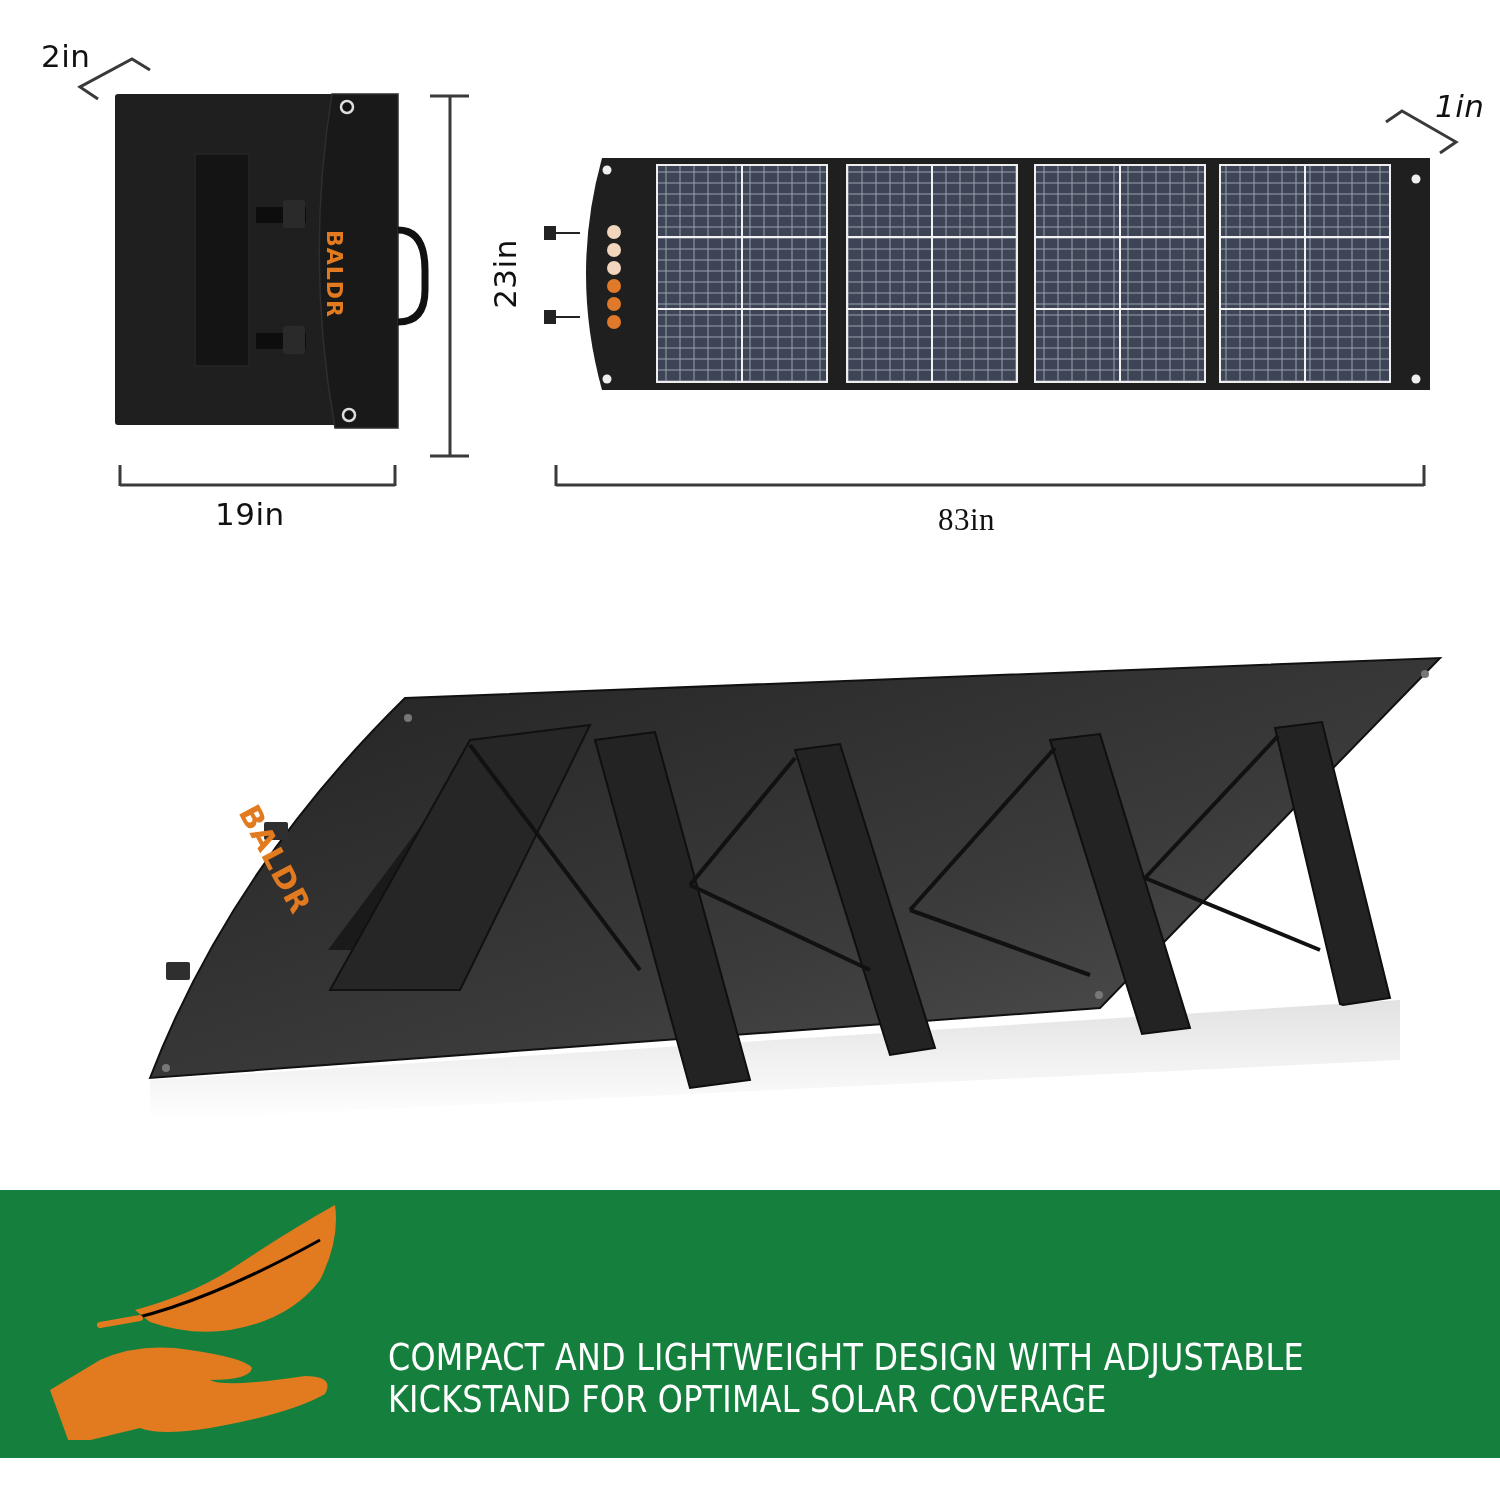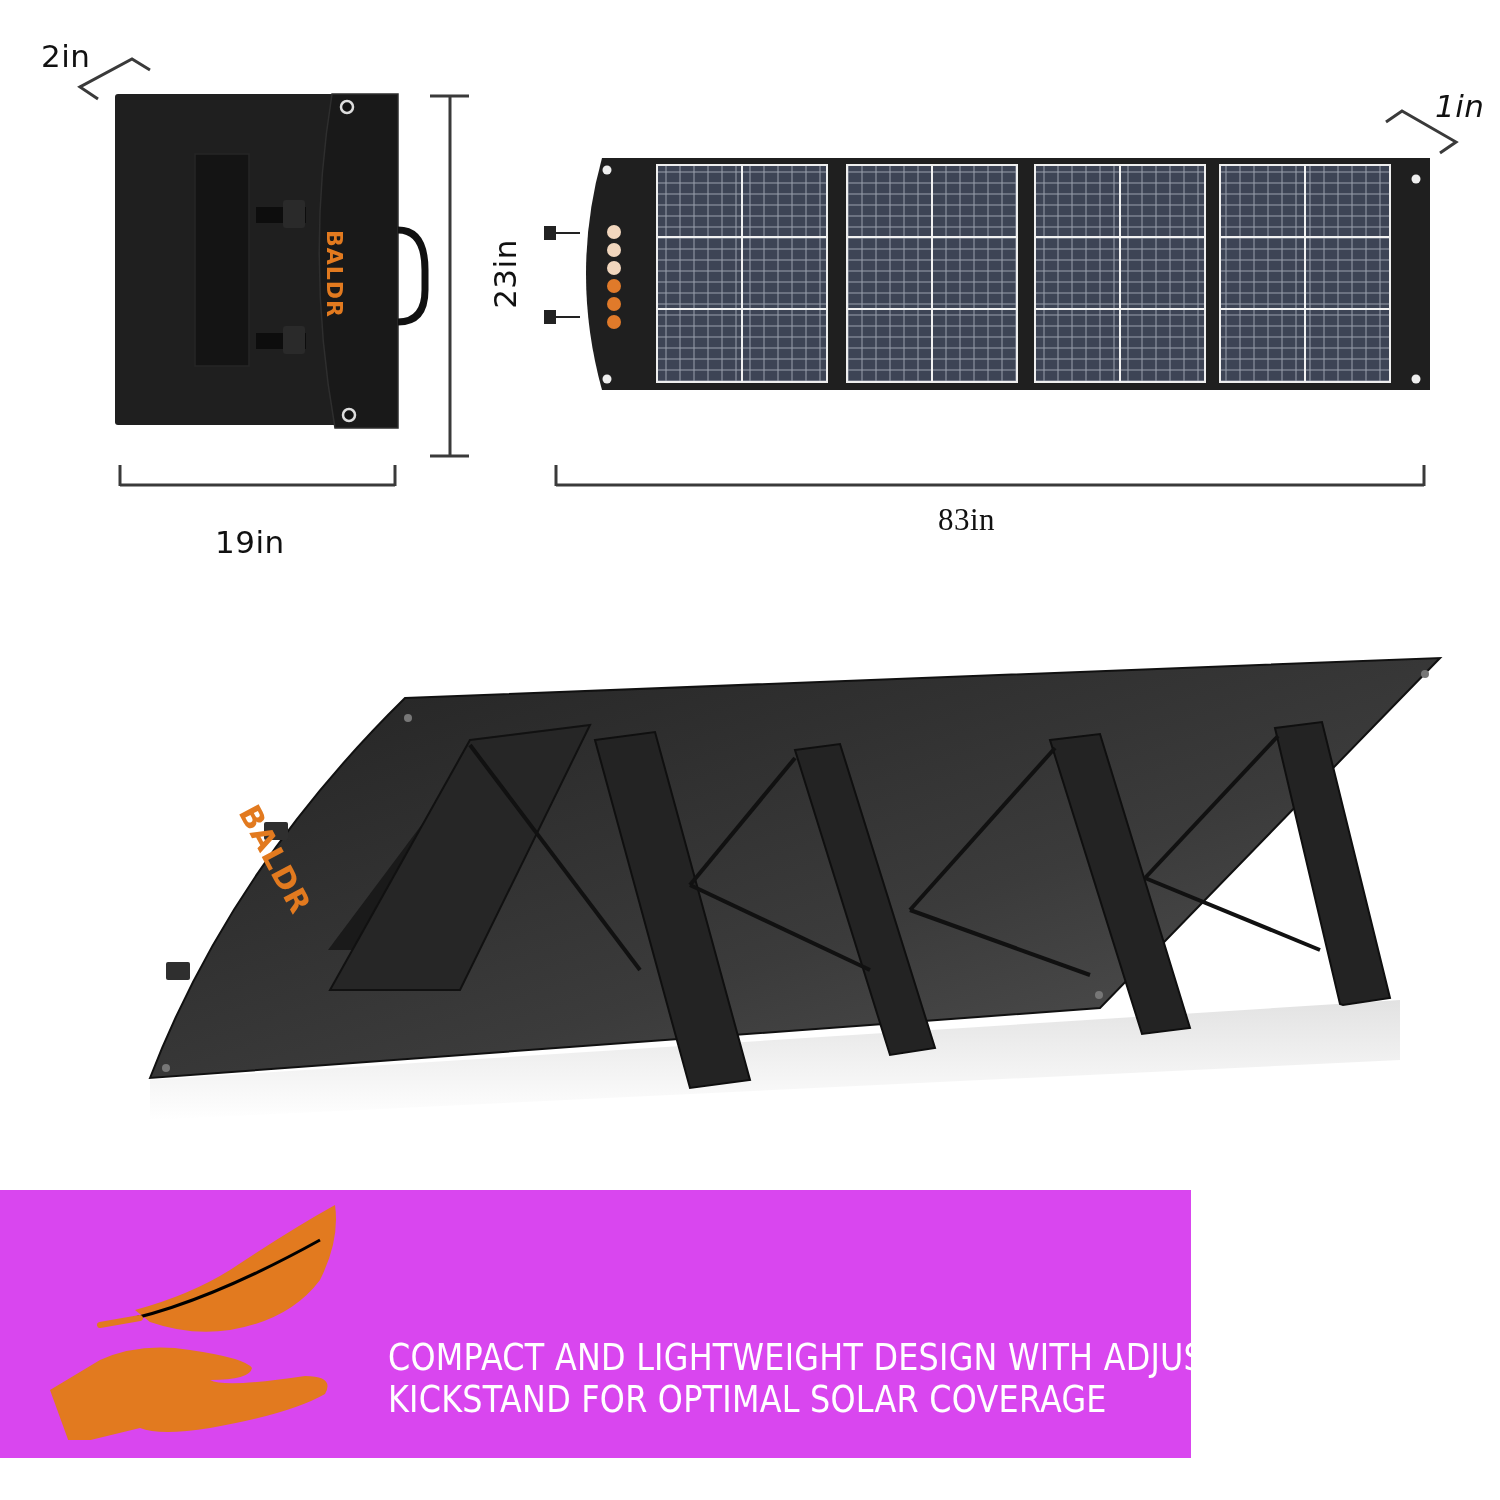--- a/index.html
+++ b/index.html
@@ -1,20 +1,20 @@
 <!DOCTYPE html>
 <html><head>
 <meta charset="utf-8">
 <style>
   html,body{margin:0;padding:0;background:#ffffff;}
   body{width:1500px;height:1500px;position:relative;overflow:hidden;font-family:"DejaVu Sans","Liberation Sans",sans-serif;}
   .abs{position:absolute;}
   .dim-label{position:absolute;color:#111;font-size:31px;font-weight:400;letter-spacing:0.5px;font-family:"DejaVu Sans",sans-serif;}
   .dim-v{transform:rotate(-90deg);transform-origin:center center;}
-  .banner{position:absolute;left:0;top:1190px;width:1191px;height:268px;background:#d946ef;}
+  .banner{position:absolute;left:0;top:1190px;width:1500px;height:268px;background:#15803d;}
   .subline{position:absolute;left:388px;color:#fff;font-family:"DejaVu Sans",sans-serif;font-weight:400;font-size:37px;white-space:nowrap;transform:scaleX(0.86);transform-origin:left top;letter-spacing:0.3px;}
   svg{display:block;}
 </style>
 </head>
 <body>
 
 <div class="abs" style="left:0;top:0;width:520px;height:560px;">
 
   <span class="dim-label" style="left:41px;top:38px;">2in</span>
   <svg class="abs" style="left:70px;top:55px;" width="90" height="50">
@@ -46,21 +46,21 @@
     <line x1="25" y1="6" x2="25" y2="366" stroke="#3a3a3a" stroke-width="3"></line>
     <line x1="5" y1="366" x2="44" y2="366" stroke="#3a3a3a" stroke-width="3"></line>
   </svg>
   <span class="dim-label dim-v" style="left:470px;top:256px;">23in</span>
 
   <svg class="abs" style="left:115px;top:462px;" width="285" height="30">
     <line x1="5" y1="3" x2="5" y2="24" stroke="#3a3a3a" stroke-width="3"></line>
     <line x1="5" y1="23" x2="280" y2="23" stroke="#3a3a3a" stroke-width="3"></line>
     <line x1="280" y1="3" x2="280" y2="24" stroke="#3a3a3a" stroke-width="3"></line>
   </svg>
-  <span class="dim-label" style="left:215px;top:524px;">19in</span>
+  <span class="dim-label" style="left:215px;top:496px;">19in</span>
 </div>
 
 <div class="abs" style="left:520px;top:0;width:980px;height:560px;">
   <span class="dim-label" style="left:915px;top:88px;font-style:italic;">1in</span>
   <svg class="abs" style="left:860px;top:105px;" width="90" height="50">
     <polyline points="6,17 22,6 76,37 60,48" fill="none" stroke="#3a3a3a" stroke-width="3"></polyline>
   </svg>
 
   <svg class="abs" style="left:20px;top:150px;" width="900" height="250">
 

